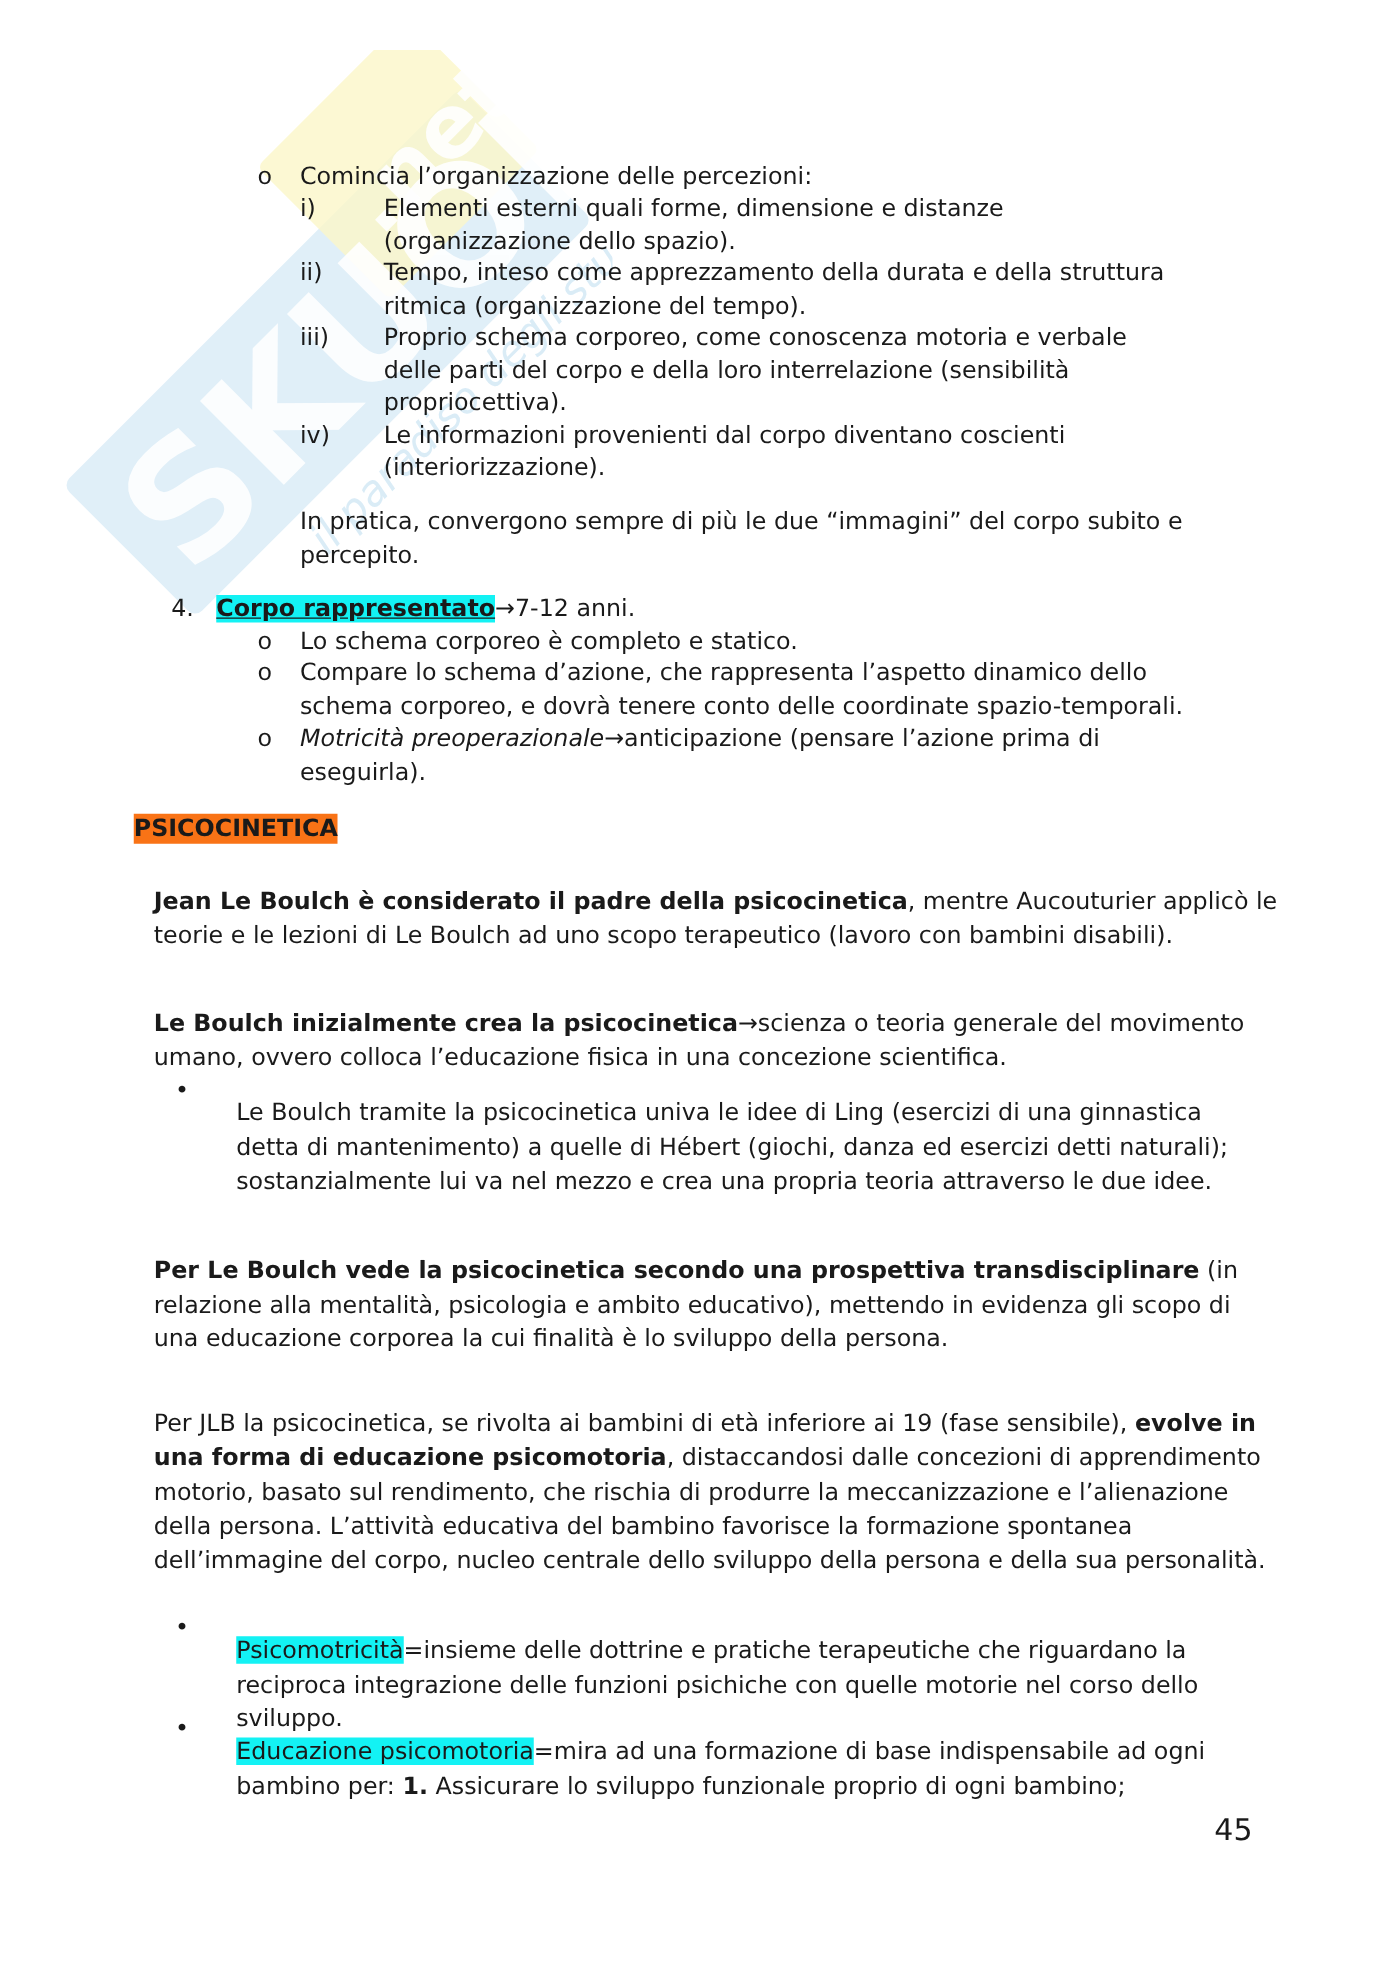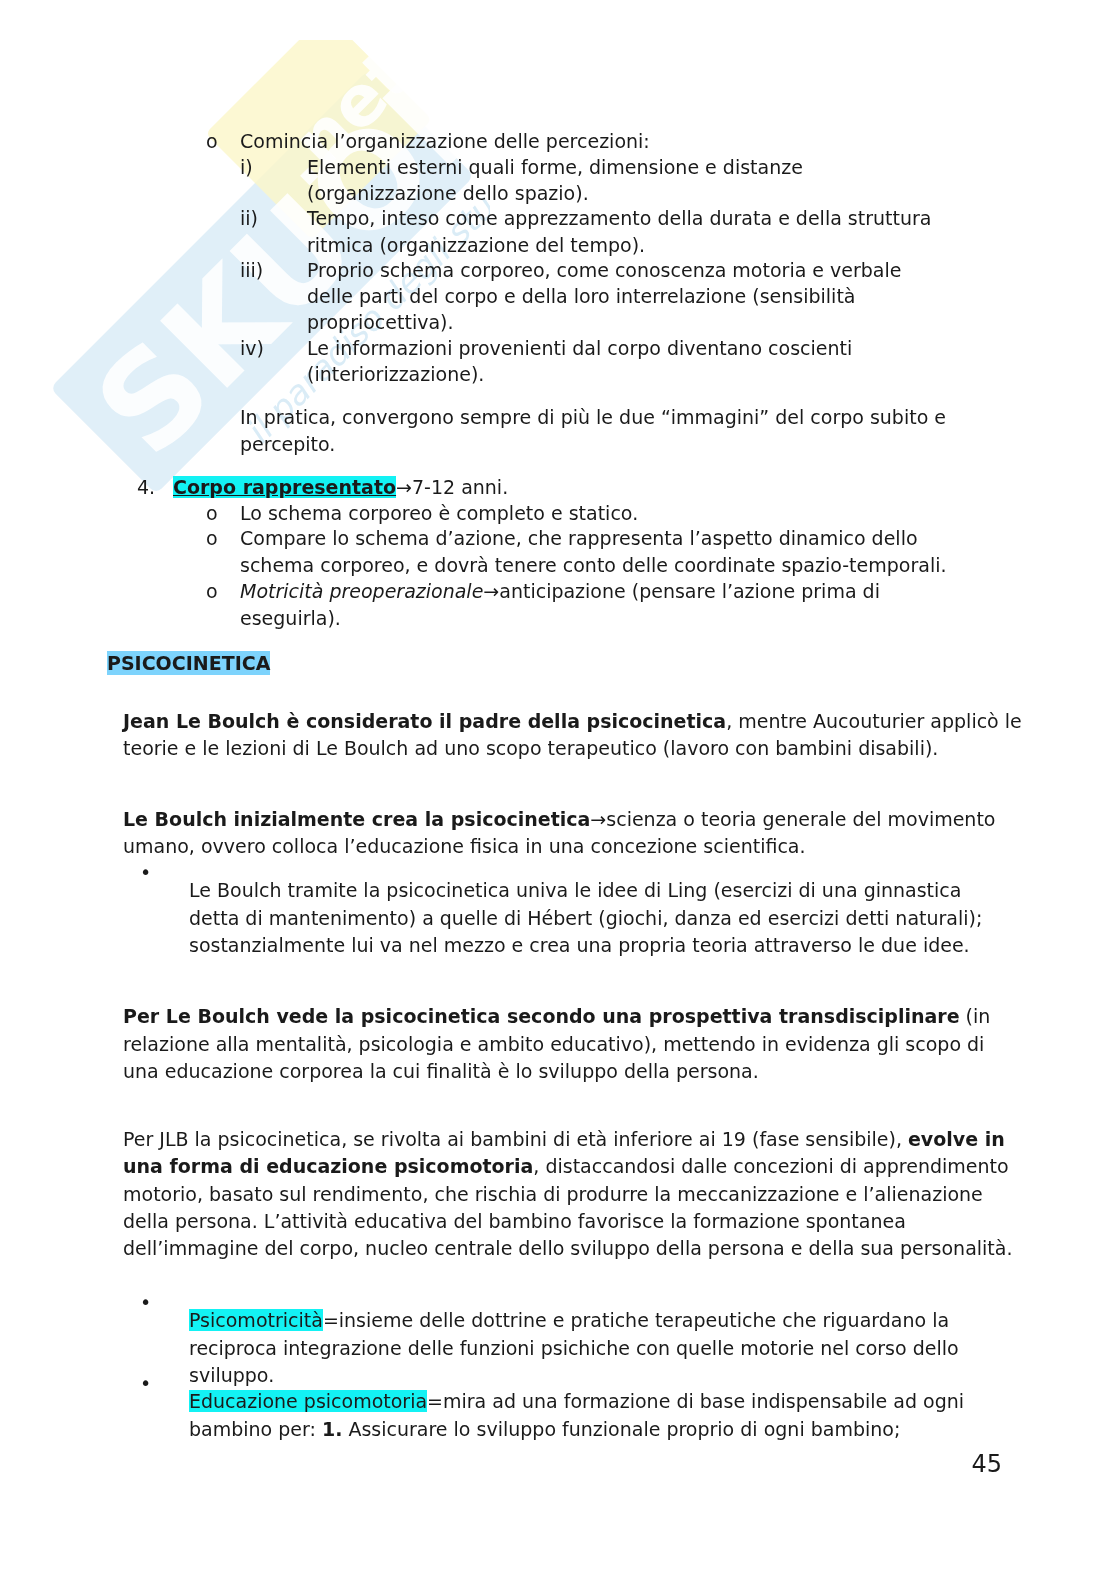--- a/index.html
+++ b/index.html
@@ -9,21 +9,21 @@
 
   
   .watermark { position: absolute; left: 20px; top: 40px; width: 470px; height: 470px; pointer-events: none; z-index: 0; }
   .abs { position: absolute; top: 0; }
 
   p.par { margin: 16px; white-space: normal; }
   .b { font-weight: bold; }
   .i { font-style: italic; }
   .u { text-decoration: underline; }
   .hl-cyan { background: #13f2f4; }
-  .hl-green { background: #7dd3fc; }
+  .hl-green { background: #f97316; }
 
   .page-number { position: absolute; right: 114px; top: 1450px; font-size: 24px; }
 </style>
 </head>
 <body>
 
 <div class="page">
 
   <svg class="watermark" viewBox="0 0 470 470">
     <g transform="rotate(-45 235 235)">

